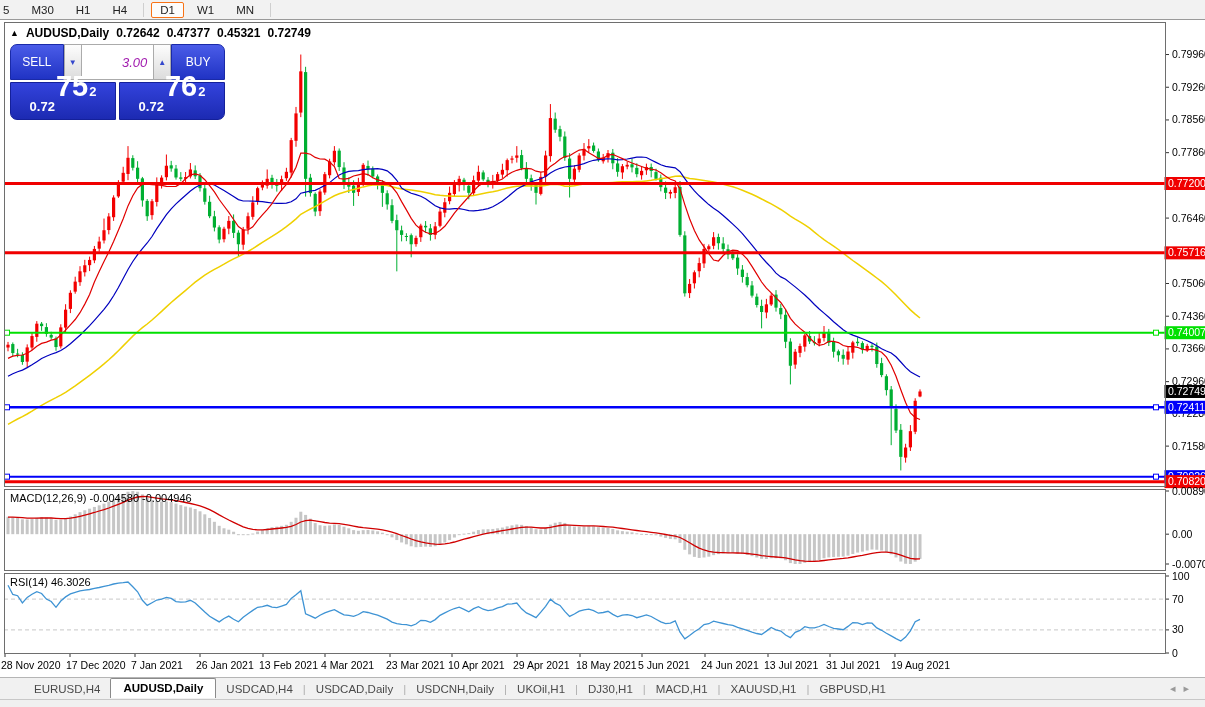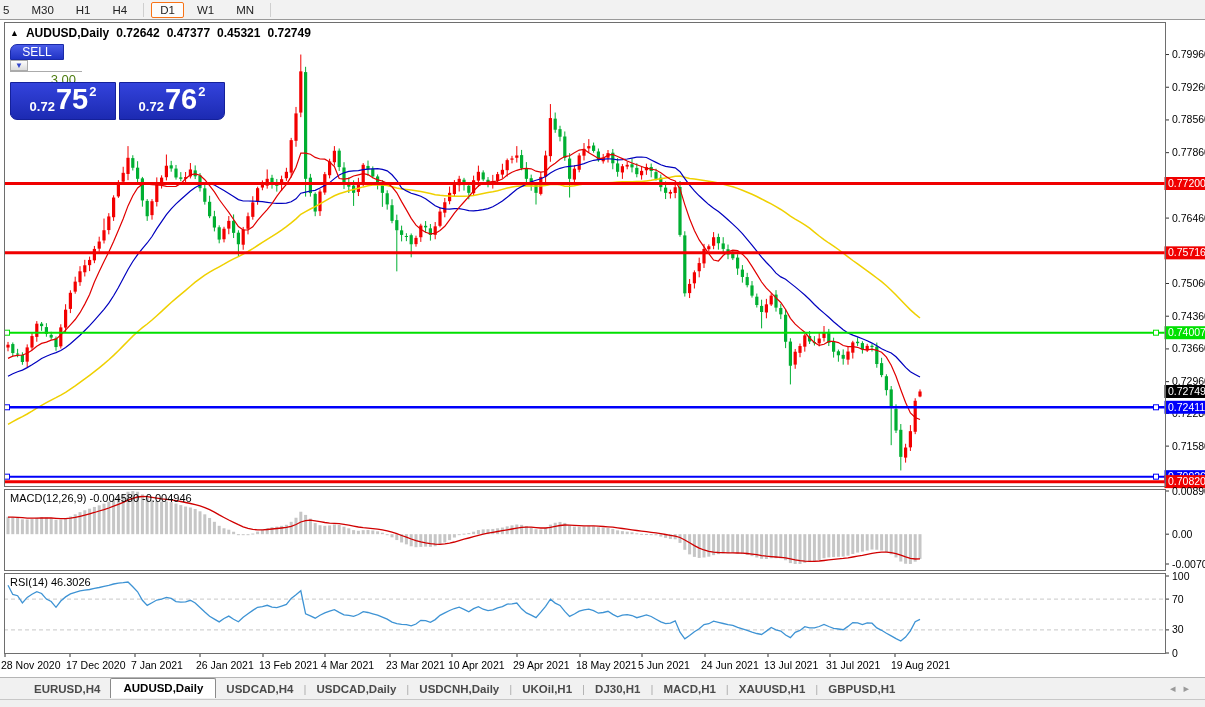--- a/index.html
+++ b/index.html
@@ -11,41 +11,41 @@
   .tf-btn{padding:1px 8px;margin:0 2px;cursor:default;border:1px solid transparent;border-radius:2px;}
   .tf-btn.first{margin-left:-6px;}
   .tf-btn.active{background:#fcfcfc;border:1px solid #f97316;}
   .tf-sep{width:1px;height:14px;background:#cfcfcf;margin:0 5px;}
   
   .chart-header{position:absolute;left:10px;top:26px;font-size:12px;font-weight:bold;color:#000;
                 display:flex;gap:7px;align-items:center;z-index:5;}
   .chart-header .tri{font-size:9px;}
   
   .ocp{position:absolute;left:10px;top:44px;z-index:6;width:215px;}
-  .ocp-row1{display:flex;height:36px;flex-direction:column;}
+  .ocp-row1{display:flex;height:36px;}
   .btn-sell,.btn-buy{width:52px;color:#fff;font-size:12px;display:flex;align-items:center;justify-content:center;
      background:linear-gradient(#4a5ce8,#2033c4);border:1px solid #1a2aa8;}
   .btn-sell{border-radius:7px 0 0 0;}
   .btn-buy{border-radius:0 7px 0 0;}
   .spin{width:16px;background:linear-gradient(#fdfdfd,#dcdcdc);border:1px solid #ababab;color:#3346cc;
         font-size:8px;display:flex;align-items:center;justify-content:center;}
   .vol{width:66px;background:#fff;border:1px solid #ababab;border-left:none;border-right:none;
-       font-size:13px;color:#4d7c0f;display:flex;align-items:center;justify-content:flex-end;padding-right:6px;}
+       font-size:13px;color:#a21caf;display:flex;align-items:center;justify-content:flex-end;padding-right:6px;font-style:italic;}
   .ocp-row2{display:flex;gap:3px;margin-top:2px;height:38px;}
   .px-box{flex:1;background:linear-gradient(#3343dc,#1c2ab2);border:1px solid #14209a;color:#fff;
           display:flex;align-items:flex-end;justify-content:center;padding-bottom:3px;}
   .px-box.left{border-radius:0 0 0 7px;}
   .px-box.right{border-radius:0 0 7px 0;}
   .px-small{font-size:13px;font-weight:bold;margin-bottom:2px;}
-  .px-big{font-size:29px;line-height:26px;font-weight:bold;margin:4px 1px;text-align:center;}
+  .px-big{font-size:29px;line-height:26px;font-weight:bold;margin:17px 1px;text-align:center;}
   .px-sup{font-size:13px;font-weight:bold;align-self:flex-start;margin-top:1px;}
   
   .tabbar{position:absolute;left:0;top:677px;width:1205px;height:22px;background:#f1f1f1;
           border-top:1px solid #b5b5b5;display:flex;align-items:center;font-size:11.5px;color:#4a4a4a;}
-  .tab{padding:2px 10px;white-space:nowrap;cursor:default;font-weight:bold;}
+  .tab{padding:2px 10px;white-space:nowrap;cursor:default;}
   .tab.active{background:#fff;border:1px solid #8a8a8a;border-bottom:none;color:#000;font-weight:bold;
               padding:3px 12px 4px 12px;margin-top:-2px;border-radius:2px 2px 0 0;}
   .tab-div{color:#b0b0b0;}
   .tab-scroll{position:absolute;right:8px;top:4px;color:#9a9a9a;font-size:11px;letter-spacing:8px;}
   .bottom-strip{position:absolute;left:0;top:699px;width:1205px;height:8px;background:#f0f0f0;
                 border-top:1px solid #c8c8c8;}
   svg text{font-family:"Liberation Sans",sans-serif;}
 </style>
 </head>
 <body>

